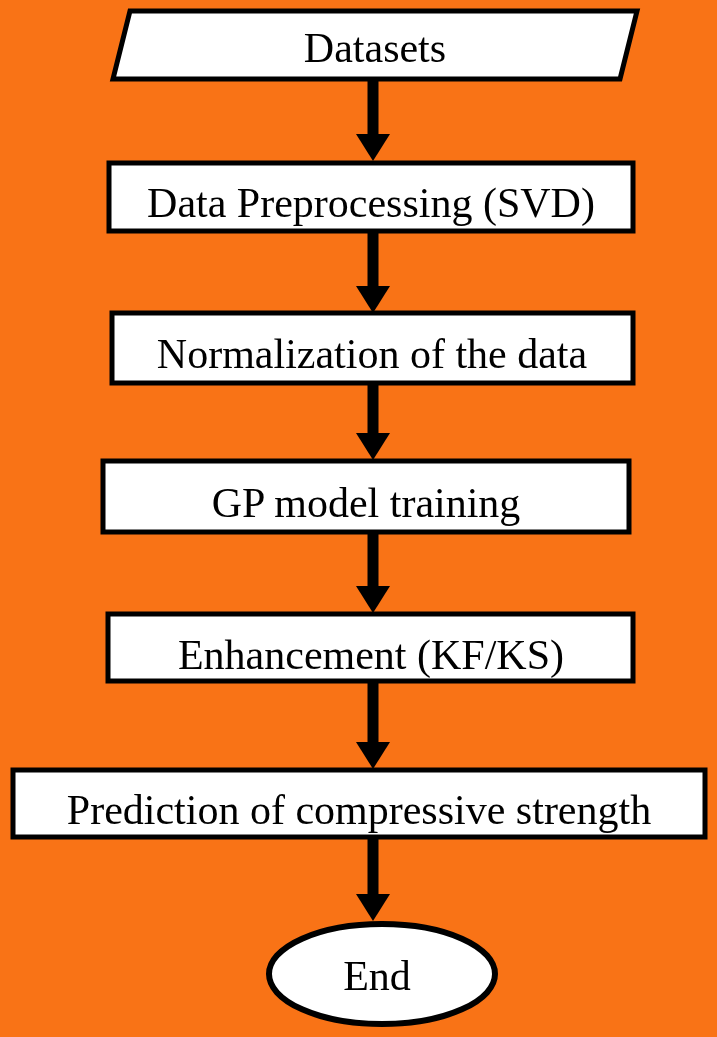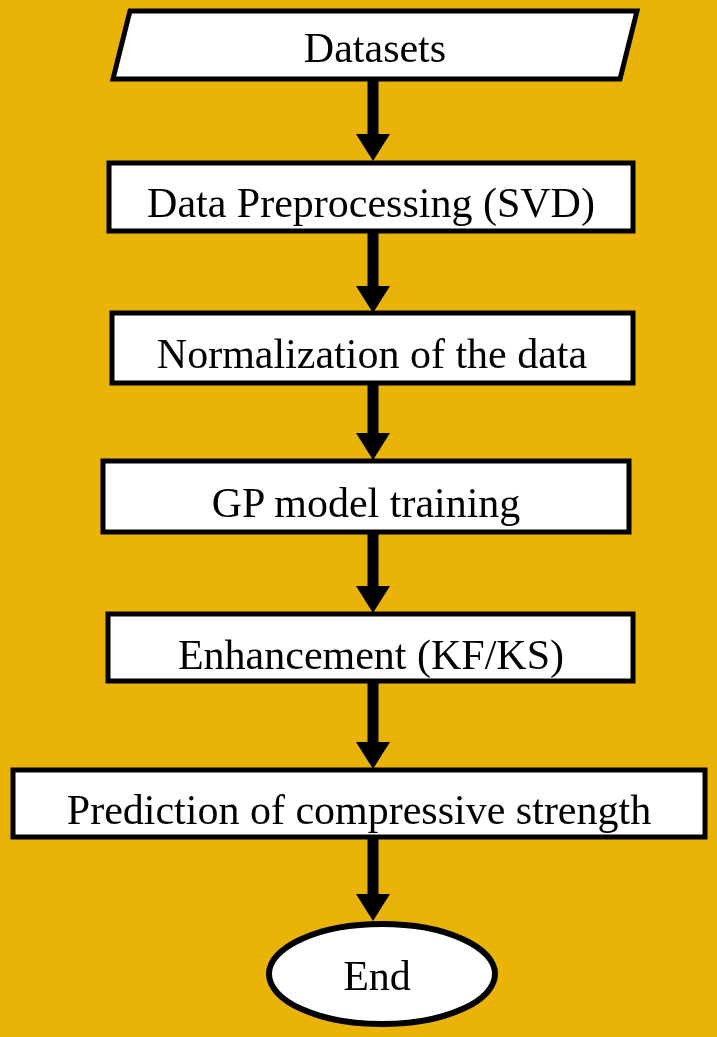--- a/index.html
+++ b/index.html
@@ -4,21 +4,21 @@
 <style>
   html, body {
     margin: 0;
     padding: 0;
     background: #ffffff;
   }
   .figure-canvas {
     position: relative;
     width: 717px;
     height: 1037px;
-    background: #eab308;
+    background: #f97316;
     overflow: hidden;
   }
   svg { display: block; }
   .shape {
     fill: #ffffff;
     stroke: #000000;
     stroke-width: 5;
   }
   .terminator {
     stroke-width: 6;

